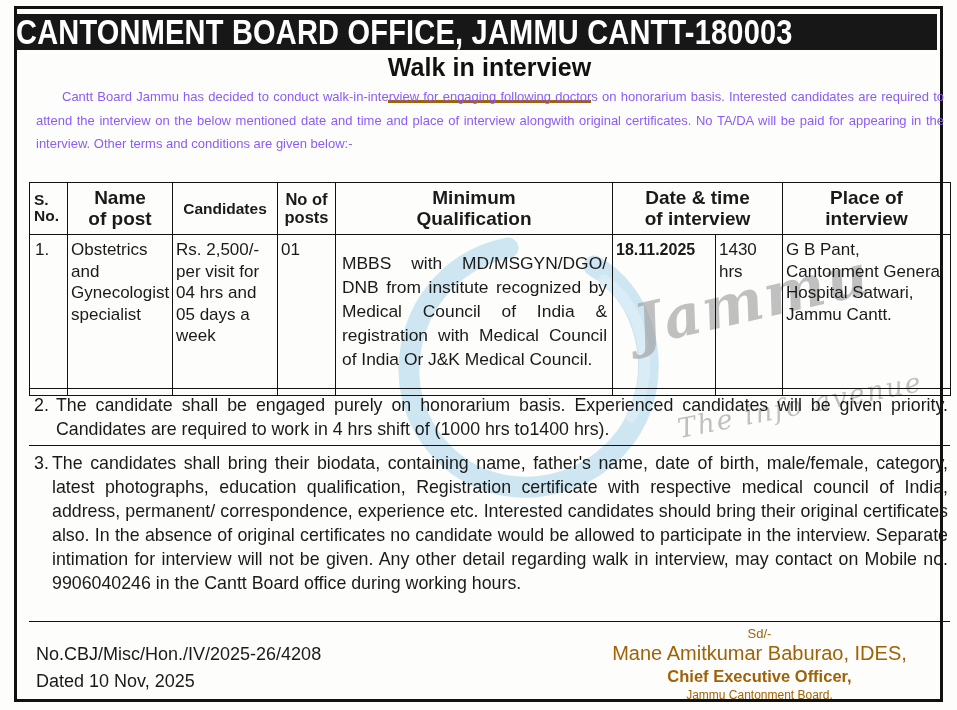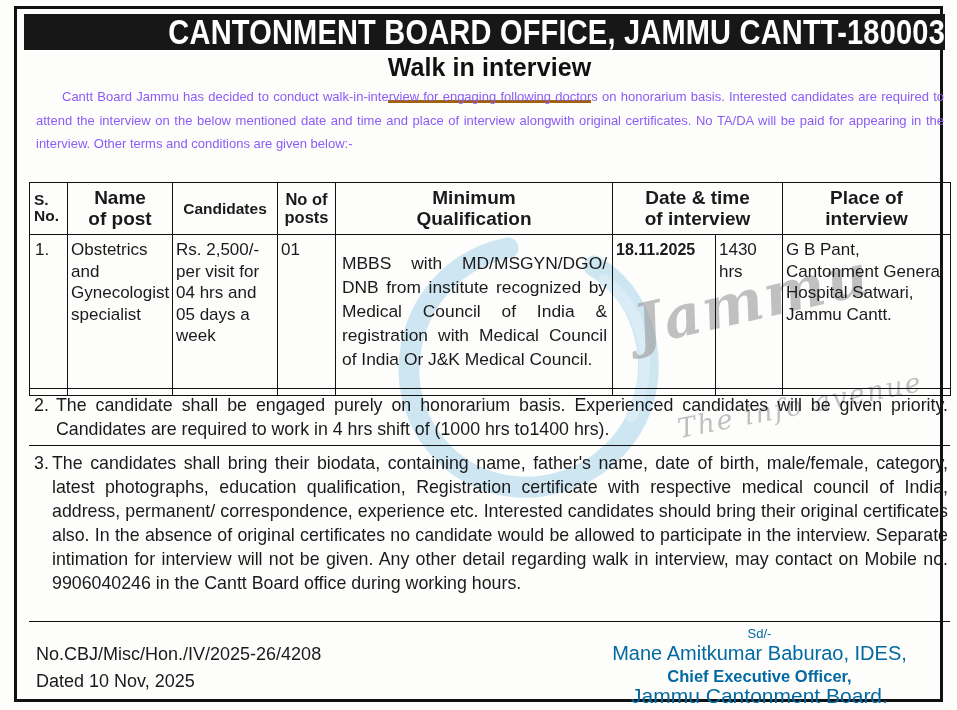--- a/index.html
+++ b/index.html
@@ -73,28 +73,28 @@
     top: 405px;
     font-size: 27px;
     transform: translate(-50%, -50%) rotate(-11deg);
   }
 
   .content { position: relative; z-index: 2; }
 
   
   .title-bar {
     position: absolute;
-    left: 12px;
+    left: 4px;
     top: 9px;
     width: 921px;
     height: 36px;
     background: #171717;
     display: flex;
     align-items: center;
-    justify-content: flex-end;
+    justify-content: flex-start;
     overflow: hidden;
   }
   .title-bar .title-text {
     color: #ffffff;
     font-family: "Liberation Sans", sans-serif;
     font-weight: 700;
     font-size: 29px;
     letter-spacing: .2px;
     transform: scaleY(1.22);
     white-space: nowrap;
@@ -216,26 +216,26 @@
     font-size: 18px;
     line-height: 27px;
     color: #1a1a1a;
   }
   .foot-right {
     position: absolute;
     left: 560px;
     top: 621px;
     width: 375px;
     text-align: center;
-    color: #0369a1;
+    color: #a16207;
   }
   .foot-right .sd    { font-size: 13px; line-height: 15px; }
   .foot-right .name  { font-size: 20px; line-height: 25px; }
   .foot-right .desig { font-size: 16.5px; font-weight: 700; line-height: 20px; }
-  .foot-right .org   { font-size: 21px; line-height: 19px; }
+  .foot-right .org   { font-size: 12px; line-height: 19px; }
 </style>
 </head>
 <body>
 
 <div class="page">
 
   <div class="wm-layer">
     <svg class="wm-ring" viewBox="0 0 270 270" xmlns="http://www.w3.org/2000/svg">
       <path d="M196 30 C 243 56, 262 119, 243 172 C 222 230, 158 262, 100 248 C 42 234, 4 177, 12 118 C 19 64, 58 22, 110 12" fill="none" stroke="#a8d4ea" stroke-width="21" stroke-linecap="round"></path>
       <path d="M206 44 C 248 74, 258 134, 233 181" fill="none" stroke="#bfe0f2" stroke-width="11" stroke-linecap="round"></path>

